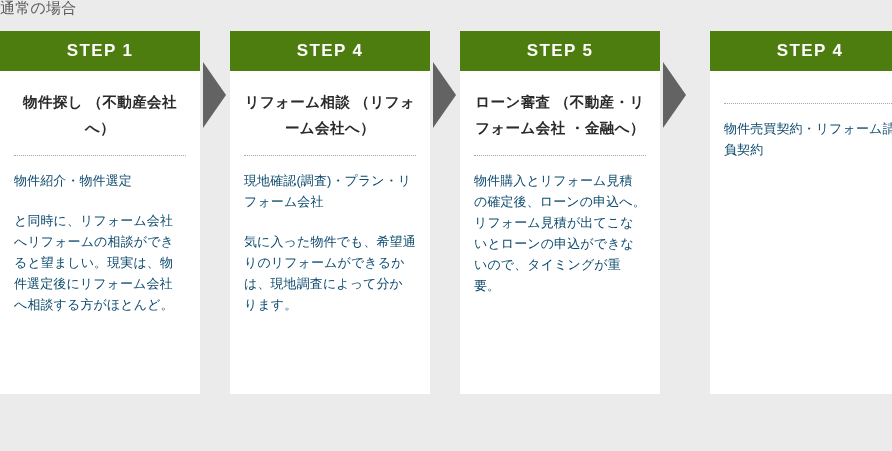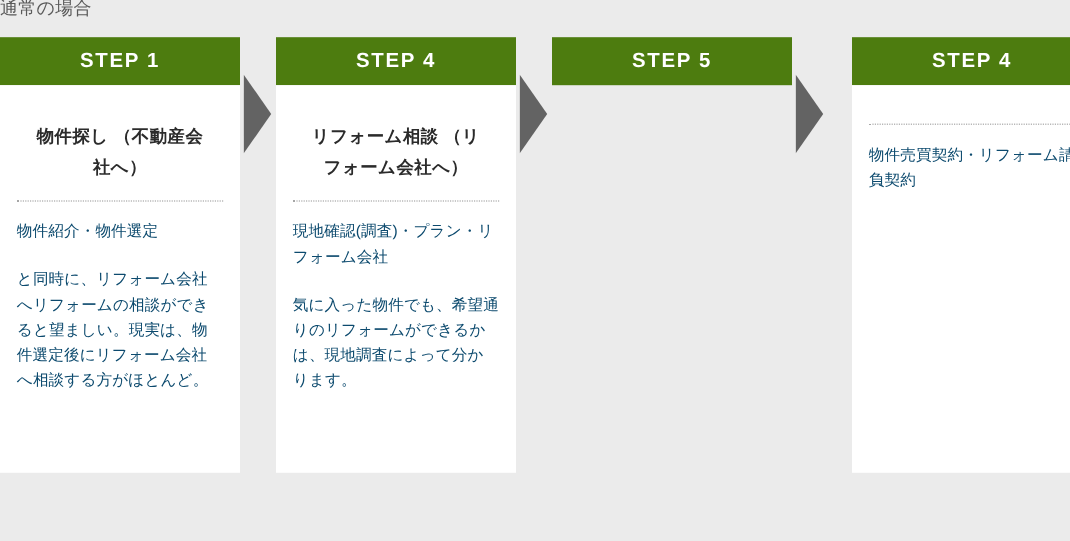--- a/index.html
+++ b/index.html
@@ -67,21 +67,21 @@
     position: relative;
   }
 
   .step-title {
     text-align: center;
     font-size: 14.5px;
     line-height: 26px;
     font-weight: bold;
     color: #2b2b2b;
     letter-spacing: 0.4px;
-    margin: 12px;
+    margin: 0;
   }
 
   .divider {
     border: none;
     border-top: 1px dotted #a6a6a6;
     margin: 14px 0 0 0;
     height: 0;
   }
 
   .body-text {
@@ -159,20 +159,28 @@
   </div>
 
   <div class="arrow a2">
     <svg width="24" height="66" viewBox="0 0 24 66" xmlns="http://www.w3.org/2000/svg" aria-hidden="true">
       <polygon points="0,0 23,33 0,66" fill="#636363"></polygon>
     </svg>
   </div>
 
   <div class="step-col c3">
     <div class="step-head">STEP 5</div>
+    <div class="step-body">
+      <p class="step-title">ローン審査
+（不動産・リフォーム会社
+・金融へ）</p>
+      <hr class="divider">
+      <p class="body-text">物件購入とリフォーム見積の確定後、ローンの申込へ。</p>
+      <p class="body-text tight">リフォーム見積が出てこないとローンの申込ができないので、タイミングが重要。</p>
+    </div>
   </div>
 
   <div class="arrow a3">
     <svg width="24" height="66" viewBox="0 0 24 66" xmlns="http://www.w3.org/2000/svg" aria-hidden="true">
       <polygon points="0,0 23,33 0,66" fill="#636363"></polygon>
     </svg>
   </div>
 
   <div class="step-col c4">
     <div class="step-head">STEP 4</div>

